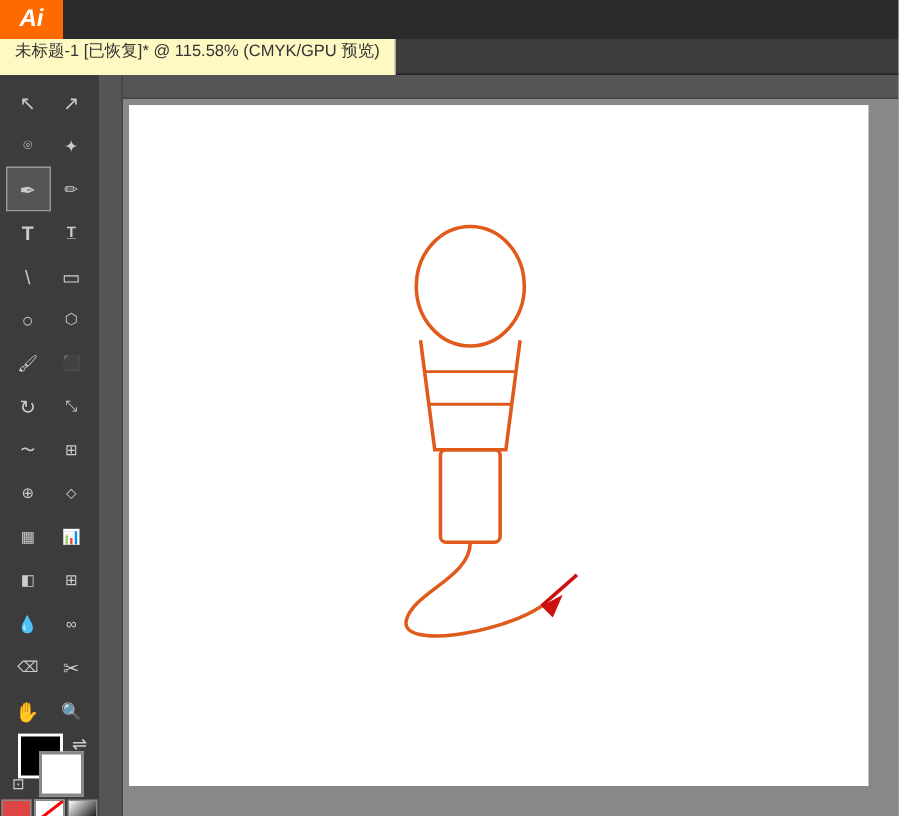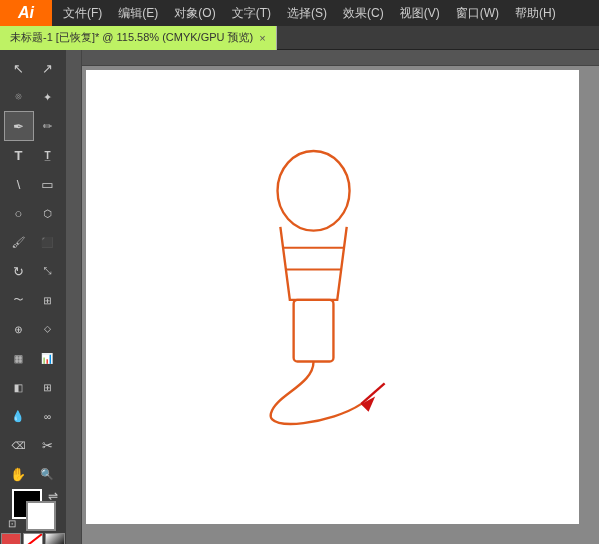--- a/index.html
+++ b/index.html
@@ -9,21 +9,21 @@
     #menubar {
       width: 100%;
       height: 26px;
       background: #2b2b2b;
       display: flex;
       align-items: center;
       color: #ccc;
       font-size: 12px;
     }
     #menubar .ai-logo {
-      width: 52px;
+      width: 42px;
       height: 26px;
       background: #ff6a00;
       display: flex; align-items: center; justify-content: center;
       color: white;
       font-size: 16px;
       font-weight: bold;
       font-style: italic;
       flex-shrink: 0;
     }
     #menubar .menu-items {
@@ -41,28 +41,29 @@
     #tabbar {
       width: 100%;
       height: 24px;
       background: #3c3c3c;
       display: flex;
       align-items: center;
       border-bottom: 1px solid #222;
     }
     #tabbar .tab {
       height: 24px;
-      background: #bef264;
+      background: #fef9c3;
       color: #333;
       padding: 0 10px;
       display: flex;
       align-items: center;
       font-size: 11px;
       gap: 6px;
       border-right: 1px solid #aaa;
+      flex-direction: column;
     }
     #tabbar .tab .close-tab {
       font-size: 11px;
       color: #555;
       cursor: pointer;
     }
 
     
     #main-area {
       display: flex;
@@ -208,31 +209,20 @@
       width: 16px;
       background: #555;
       border-right: 1px solid #444;
     }
   </style>
 </head>
 <body>
 
 <div id="menubar">
   <div class="ai-logo">Ai</div>
-  <div class="menu-items">
-    <span class="menu-item">文件(F)</span>
-    <span class="menu-item">编辑(E)</span>
-    <span class="menu-item">对象(O)</span>
-    <span class="menu-item">文字(T)</span>
-    <span class="menu-item">选择(S)</span>
-    <span class="menu-item">效果(C)</span>
-    <span class="menu-item">视图(V)</span>
-    <span class="menu-item">窗口(W)</span>
-    <span class="menu-item">帮助(H)</span>
-  </div>
 </div>
 
 <div id="tabbar">
   <div class="tab">
     <span>未标题-1 [已恢复]* @ 115.58% (CMYK/GPU 预览)</span>
     <span class="close-tab">×</span>
   </div>
 </div>
 
 <div id="main-area">

